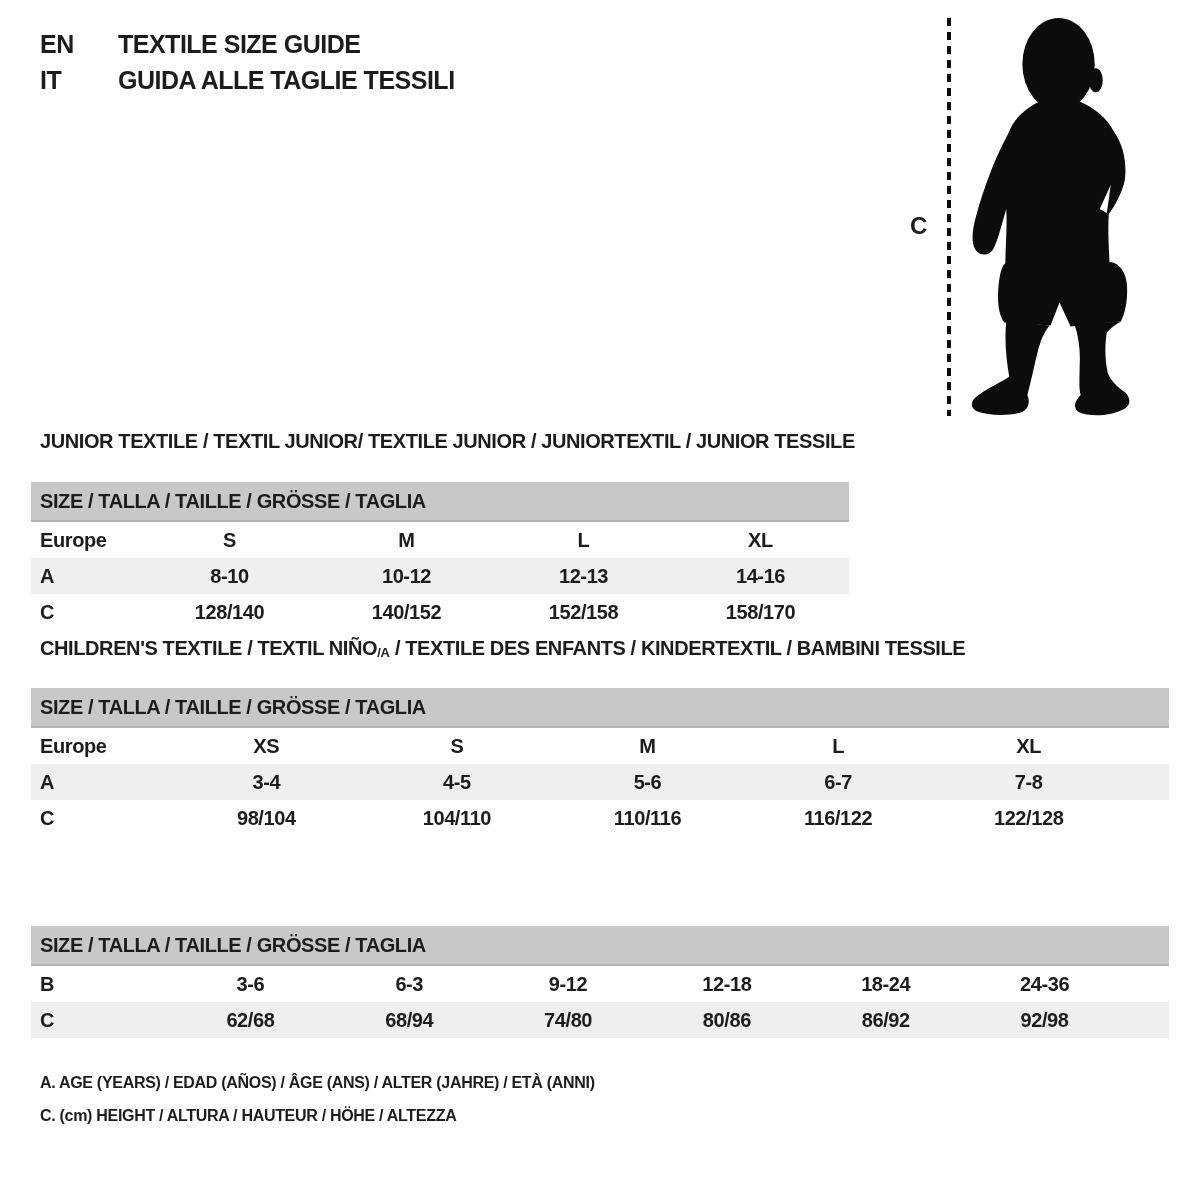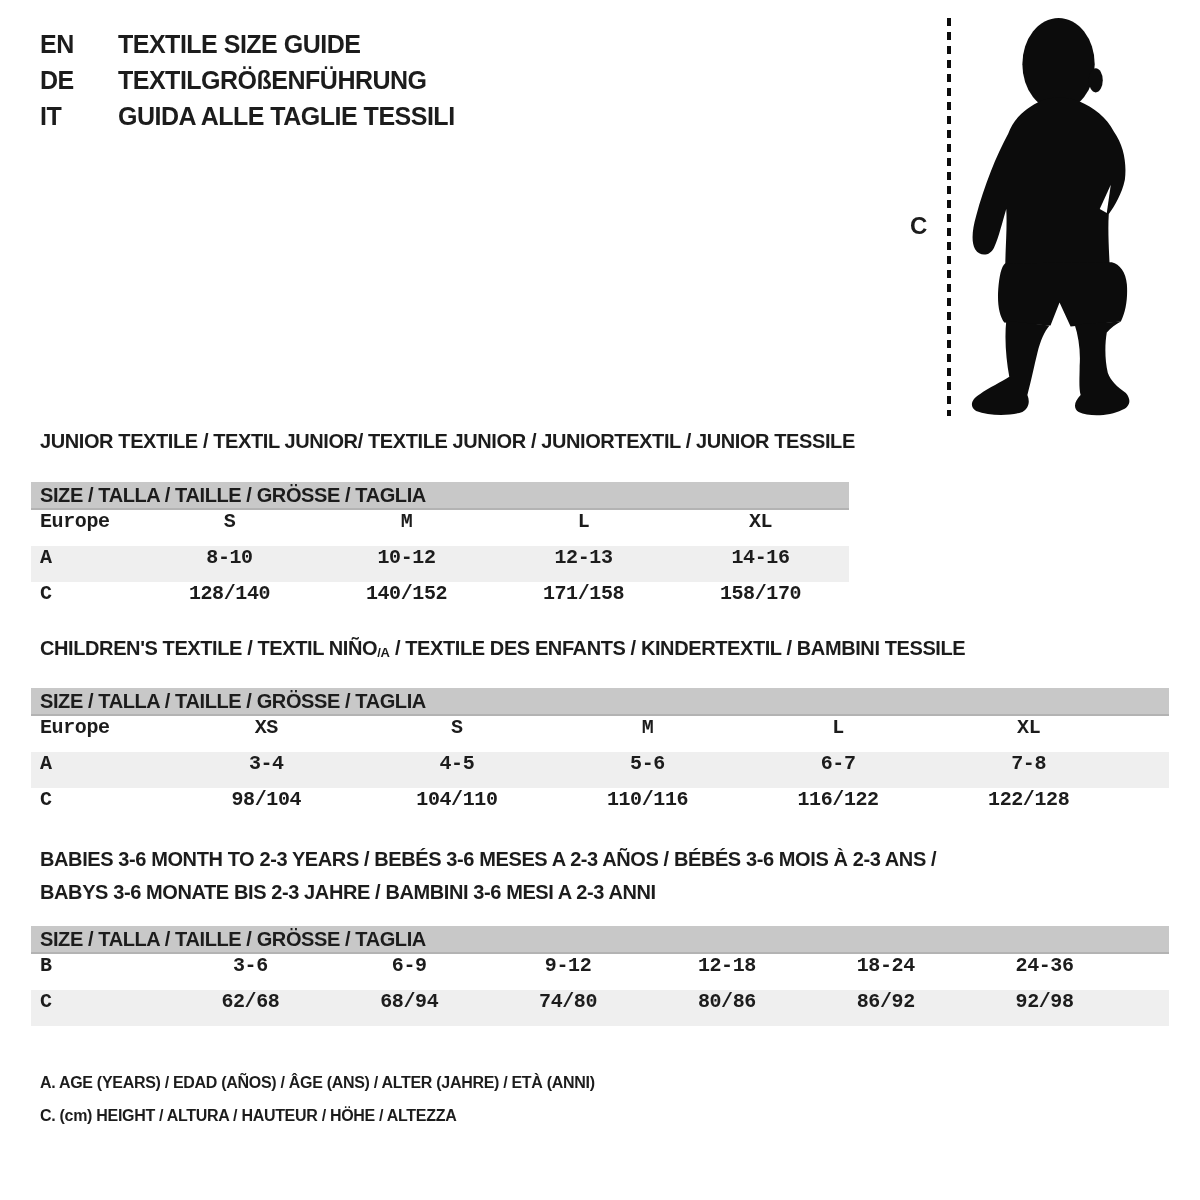--- a/index.html
+++ b/index.html
@@ -23,47 +23,43 @@
   .junior-title{top:430px;text-align:center;}
   .children-title{top:637px;}
   .children-title .sub{font-size:13px;vertical-align:-2px;letter-spacing:-0.2px;}
   .babies-title{top:843px;line-height:33px;}
   .babies-title span{display:block;}
   
   .size-table{position:absolute;left:31px;}
   .junior-tbl{top:482px;width:818px;}
   .children-tbl{top:688px;width:1138px;}
   .babies-tbl{top:926px;width:1138px;}
-  .thead{height:28px;background:var(--hdr,#c8c8c8);border-bottom:2px solid #b3b3b3;
+  .thead{height:40px;background:var(--hdr,#c8c8c8);border-bottom:2px solid #b3b3b3;
     display:flex;align-items:center;padding-left:9px;box-sizing:border-box;
     font-size:20px;letter-spacing:-0.4px;}
-  .trow{display:flex;height:36px;align-items:flex-start;font-size:20px;letter-spacing:-0.4px;font-family:Liberation Mono, monospace;}
+  .trow{display:flex;height:36px;align-items:center;font-size:20px;letter-spacing:-0.4px;}
   .trow.shaded{background:var(--shade,#efefef);}
   .tcell{box-sizing:border-box;}
   .tcell.label{padding-left:9px;}
   .tcell.val{flex:1;text-align:center;}
   .junior-tbl .tcell.label{width:110px;}
   .children-tbl .tcell.label,.babies-tbl .tcell.label{width:140px;}
   .children-tbl .trow,.babies-tbl .trow{padding-right:45px;}
   
   .legend{position:absolute;left:40px;top:1066px;font-size:16px;line-height:33px;letter-spacing:-0.3px;}
 </style>
 </head>
 <body>
 
 <div class="page" style="--bg: #ffffff; --ink: #1c1c1c; --hdr: #c8c8c8; --shade: #efefef; --sil: #0c0c0c;">
 
   <section class="languages" id="languages">
       <div class="lang-row">
         <span class="lang-code">EN</span>
         <span class="lang-title">TEXTILE SIZE GUIDE</span>
-      </div>
-      <div class="lang-row">
-        <span class="lang-code">DE</span>
-        <span class="lang-title">TEXTILGRÖßENFÜHRUNG</span>
       </div>
       <div class="lang-row">
         <span class="lang-code">IT</span>
         <span class="lang-title">GUIDA ALLE TAGLIE TESSILI</span>
       </div>
     </section>
 
   <div class="measure-line"></div>
   <div class="measure-label">C</div>
 
@@ -101,21 +97,21 @@
         <div class="tcell label">A</div>
         <div class="tcell val">8-10</div>
         <div class="tcell val">10-12</div>
         <div class="tcell val">12-13</div>
         <div class="tcell val">14-16</div>
       </div>
       <div class="trow">
         <div class="tcell label">C</div>
         <div class="tcell val">128/140</div>
         <div class="tcell val">140/152</div>
-        <div class="tcell val">171/158</div>
+        <div class="tcell val">152/158</div>
         <div class="tcell val">158/170</div>
       </div>
     </div>
 
   <h2 class="tbl-title children-title"><span>CHILDREN'S TEXTILE / TEXTIL NIÑO</span><span class="sub">/A</span><span> / TEXTILE DES ENFANTS / KINDERTEXTIL / BAMBINI TESSILE</span></h2>
   <div class="size-table children-tbl" id="children-table">
       <div class="thead">SIZE / TALLA / TAILLE / GRÖSSE / TAGLIA</div>
       <div class="trow">
         <div class="tcell label">Europe</div>
         <div class="tcell val">XS</div>
@@ -135,30 +131,26 @@
       <div class="trow">
         <div class="tcell label">C</div>
         <div class="tcell val">98/104</div>
         <div class="tcell val">104/110</div>
         <div class="tcell val">110/116</div>
         <div class="tcell val">116/122</div>
         <div class="tcell val">122/128</div>
       </div>
     </div>
 
-  <h2 class="tbl-title babies-title">
-    <span>BABIES 3-6 MONTH TO 2-3 YEARS / BEBÉS 3-6 MESES A 2-3 AÑOS / BÉBÉS 3-6 MOIS À 2-3 ANS /</span>
-    <span>BABYS 3-6 MONATE BIS 2-3 JAHRE / BAMBINI 3-6 MESI A 2-3 ANNI</span>
-  </h2>
   <div class="size-table babies-tbl" id="babies-table">
       <div class="thead">SIZE / TALLA / TAILLE / GRÖSSE / TAGLIA</div>
       <div class="trow">
         <div class="tcell label">B</div>
         <div class="tcell val">3-6</div>
-        <div class="tcell val">6-9</div>
+        <div class="tcell val">6-3</div>
         <div class="tcell val">9-12</div>
         <div class="tcell val">12-18</div>
         <div class="tcell val">18-24</div>
         <div class="tcell val">24-36</div>
       </div>
       <div class="trow shaded">
         <div class="tcell label">C</div>
         <div class="tcell val">62/68</div>
         <div class="tcell val">68/94</div>
         <div class="tcell val">74/80</div>

